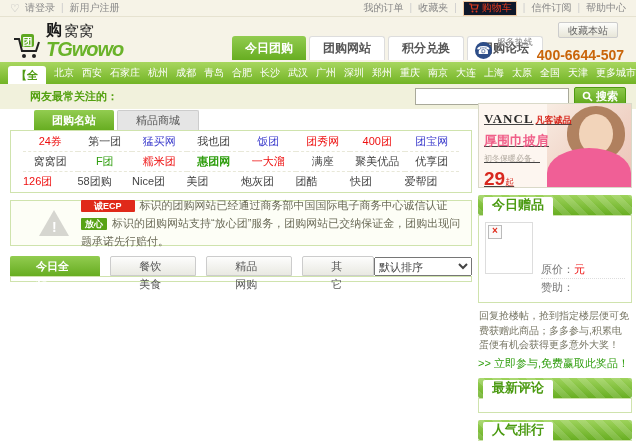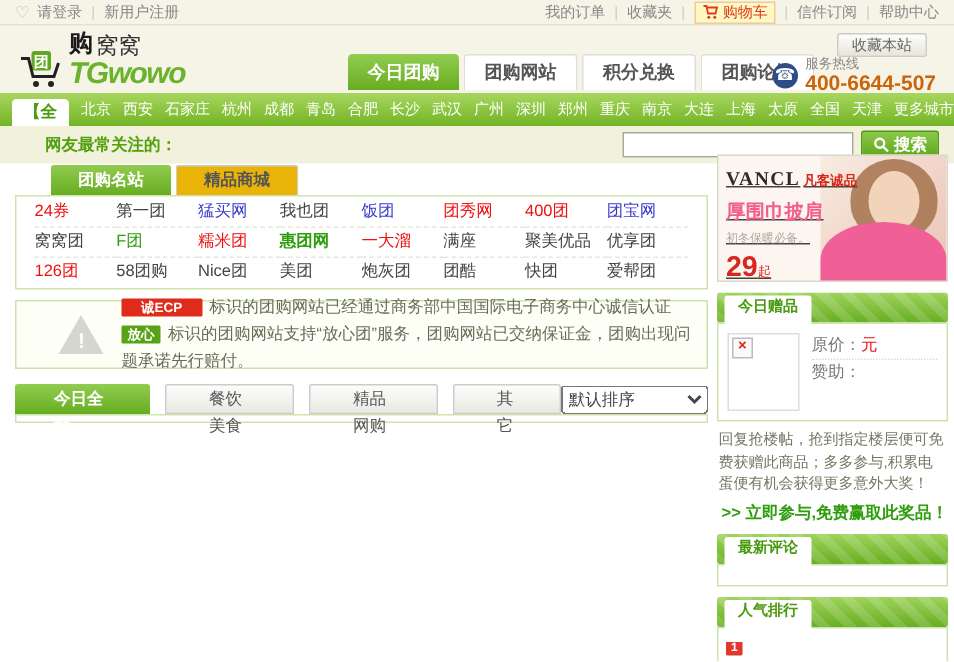--- a/index.html
+++ b/index.html
@@ -7,21 +7,21 @@
         font-family:"Liberation Sans","DejaVu Sans",sans-serif;color:#444;}
   .top-bg{position:absolute;top:0;left:0;width:636px;height:62px;background:#f6f3e7;}
 
   
   .topbar{position:absolute;top:0;left:0;right:0;height:16px;border-bottom:1px solid #e6e2d0;
           display:flex;align-items:center;justify-content:space-between;padding:0 10px;font-size:10px;color:#888;}
   .tgroup{display:flex;align-items:center;}
   .tlink{color:#888;cursor:pointer;}
   .tlink:not(.last)::after{content:"|";margin:0 6px;color:#ccc;}
   .heart{color:#bbb;margin-right:5px;font-size:11px;}
-  .cartbox{display:inline-flex;align-items:center;gap:3px;border:1px solid #f0c9a4;background:#fef9c3;
+  .cartbox{display:inline-flex;align-items:center;gap:3px;border:1px solid #f0c9a4;background:#0f172a;
            color:#e03a1e;padding:0 4px;height:13px;margin-right:6px;}
   .cartbox + .tlink::before{content:"|";margin-right:6px;color:#ccc;}
 
   
   .logo{position:absolute;top:22px;left:12px;display:flex;align-items:flex-end;gap:4px;}
   .logo-col{display:flex;flex-direction:column;line-height:1;}
   .logo-top{display:flex;align-items:flex-end;gap:2px;margin-bottom:1px;}
   .gou{font-size:16px;font-weight:bold;color:#1a1a1a;}
   .wowo{font-size:15px;color:#333;}
   .tg{font-size:20px;font-weight:bold;font-style:italic;color:#6ab32a;letter-spacing:-1px;}
@@ -30,21 +30,21 @@
   .nav-tab{height:23px;line-height:23px;padding:0 13px;font-size:12px;font-weight:bold;border-radius:3px 3px 0 0;cursor:pointer;}
   .nav-active{background:linear-gradient(#92cc50,#67ad21);color:#fff;height:24px;line-height:24px;}
   .nav-plain{background:#fff;border:1px solid #ddd;border-bottom:none;color:#555;}
 
   .bookmark{position:absolute;top:22px;right:18px;height:16px;line-height:15px;padding:0 9px;font-size:10px;color:#666;
             background:linear-gradient(#fdfdfb,#e8e6d8);border:1px solid #ccc;border-radius:2px;cursor:pointer;}
   .hotline{position:absolute;top:38px;right:12px;display:flex;align-items:center;gap:5px;}
   .phone-ic{width:17px;height:17px;border-radius:50%;background:#2d4d88;color:#fff;font-size:11px;
             text-align:center;line-height:17px;}
   .hl-label{font-size:9px;color:#888;line-height:1.1;}
-  .hl-num{font-size:14px;font-weight:bold;color:#c9650a;line-height:1.1;}
+  .hl-num{font-size:14px;font-weight:bold;color:#c9650a;line-height:1.1;margin-left:40px;}
 
   
   .citybar{position:absolute;top:62px;left:0;right:0;height:22px;
            background:linear-gradient(#a8d65f,#72b425);display:flex;align-items:flex-end;padding:0 8px;gap:8px;}
   .region-tab{background:#fff;color:#4e9a11;font-weight:bold;font-size:11px;height:18px;line-height:18px;
               padding:0 8px;border-radius:3px 3px 0 0;cursor:pointer;}
   .citylist{display:flex;gap:8px;align-items:center;height:22px;flex-wrap:nowrap;}
   .city{color:#fff;font-size:10px;cursor:pointer;white-space:nowrap;}
 
   
@@ -54,26 +54,26 @@
   .s-input{margin-left:auto;width:146px;height:15px;border:1px solid #a9a99a;font-size:11px;padding:0 3px;background:#fff;}
   .s-btn{margin-left:5px;height:20px;padding:0 7px;background:linear-gradient(#8cc84a,#5da417);
          border:1px solid #4e9a11;color:#fff;font-size:11px;font-weight:bold;display:flex;align-items:center;gap:3px;
          border-radius:2px;cursor:pointer;}
 
   
   .main-left{position:absolute;top:110px;left:10px;width:462px;}
   .sec-tabs{display:flex;align-items:flex-end;gap:3px;margin-left:24px;}
   .sec-tab-active{background:linear-gradient(#92cc50,#67ad21);color:#fff;font-weight:bold;font-size:11px;
                   height:20px;line-height:20px;padding:0 18px;border-radius:2px 2px 0 0;cursor:pointer;}
-  .sec-tab{background:#eab308;border:1px solid #ccc;border-bottom:none;color:#555;font-weight:bold;font-size:11px;
+  .sec-tab{background:#e5e5e5;border:1px solid #ccc;border-bottom:none;color:#555;font-weight:normal;font-size:11px;
            height:19px;line-height:19px;padding:0 18px;border-radius:2px 2px 0 0;cursor:pointer;}
   .sites-box{border:1px solid #cfe3ad;background:#fff;padding:1px 12px;
              display:grid;grid-template-columns:repeat(8,1fr);}
   .site{font-size:11px;height:19px;line-height:19px;text-decoration:none;cursor:pointer;white-space:nowrap;}
-  .site:nth-child(-n+16){border-bottom:1px dashed #e8e8d8;}
+  .site:nth-child(-n+16){border-bottom:1px dashed #e8e8d8;text-align:center;}
 
   .notice{margin-top:7px;border:1px solid #cfe3ad;background:#fdfef6;height:40px;
           display:flex;align-items:center;gap:12px;padding:2px 8px 2px 28px;}
   .warn{position:relative;width:30px;height:26px;flex:0 0 auto;}
   .warn::before{content:"";position:absolute;left:0;top:0;width:0;height:0;
                 border-left:15px solid transparent;border-right:15px solid transparent;border-bottom:26px solid #d6d6d0;}
   .warn::after{content:"!";position:absolute;bottom:1px;left:13px;color:#fff;font-weight:bold;font-size:14px;}
   .n-lines{font-size:11px;color:#6b6b58;line-height:18px;}
   .bdg-ecp{display:inline-block;background:#e02a1a;color:#fff;font-size:9px;line-height:12px;padding:0 13px;
            margin-right:5px;border-radius:1px;font-weight:bold;}
@@ -101,31 +101,31 @@
   .ad-img{position:absolute;right:0;top:0;width:84px;height:83px;
           background:linear-gradient(135deg,#f8ece2 0%,#f0d3c6 55%,#ecc3b8 100%);}
   .hair{position:absolute;right:6px;top:2px;width:58px;height:54px;border-radius:50% 50% 45% 45%;background:#a5724c;opacity:.85;}
   .face{position:absolute;right:18px;top:10px;width:34px;height:40px;border-radius:50%;background:#f2d4ba;}
   .scarf{position:absolute;right:0px;top:44px;width:84px;height:50px;border-radius:50% 50% 0 0;background:#f05f96;}
 
   .section-bar{height:20px;border-radius:2px;position:relative;margin-top:7px;
     background:repeating-linear-gradient(45deg,rgba(255,255,255,.14) 0 6px,rgba(255,255,255,0) 6px 12px),
                linear-gradient(#9ed35c,#68ae22);}
   .section-tab{position:absolute;left:5px;top:2px;height:28px;line-height:16px;background:#fff;border-radius:2px;
-               padding:0 9px;font-size:10px;font-weight:bold;color:#4a9a10;}
+               padding:0 9px;font-size:13px;font-weight:bold;color:#4a9a10;}
 
   .gift-box{border:1px solid #cfe3ad;background:#fff;padding:6px;display:flex;gap:8px;}
   .thumb{width:46px;height:50px;border:1px solid #ddd;position:relative;background:#fff;flex:0 0 auto;}
   .broken{position:absolute;top:2px;left:2px;width:12px;height:12px;border:1px solid #bbb;background:#fafafa;}
   .broken::after{content:"×";color:#e02a1a;font-size:10px;position:absolute;top:-1px;left:3px;font-weight:bold;}
-  .gift-fields{flex:1;}
+  .gift-fields{flex:1;margin-top:39px;}
   .gfield{display:flex;font-size:11px;color:#777;height:17px;line-height:17px;border-bottom:1px dotted #ddd;}
   .gfield:last-child{border-bottom:none;}
   .g-desc{font-size:10px;color:#777664;line-height:1.45;margin:6px 1px 3px;}
-  .g-cta{font-size:11px;font-weight:bold;color:#2f9e0e;margin:3px 0 7px;cursor:pointer;text-align:right;}
+  .g-cta{font-size:11px;font-weight:normal;color:#2f9e0e;margin:3px 0 7px;cursor:pointer;}
 
   .empty-box{border:1px solid #cfe3ad;height:13px;background:#fff;}
   .rank-box{border:1px solid #cfe3ad;height:60px;background:#fff;padding:7px 5px;
             display:flex;flex-direction:column;gap:16px;}
   .rank-item{display:flex;align-items:center;gap:6px;}
   .rank-badge{width:11px;height:11px;color:#fff;font-size:8px;font-weight:bold;text-align:center;line-height:11px;border-radius:1px;}
 </style>
 </head>
 <body>
 

